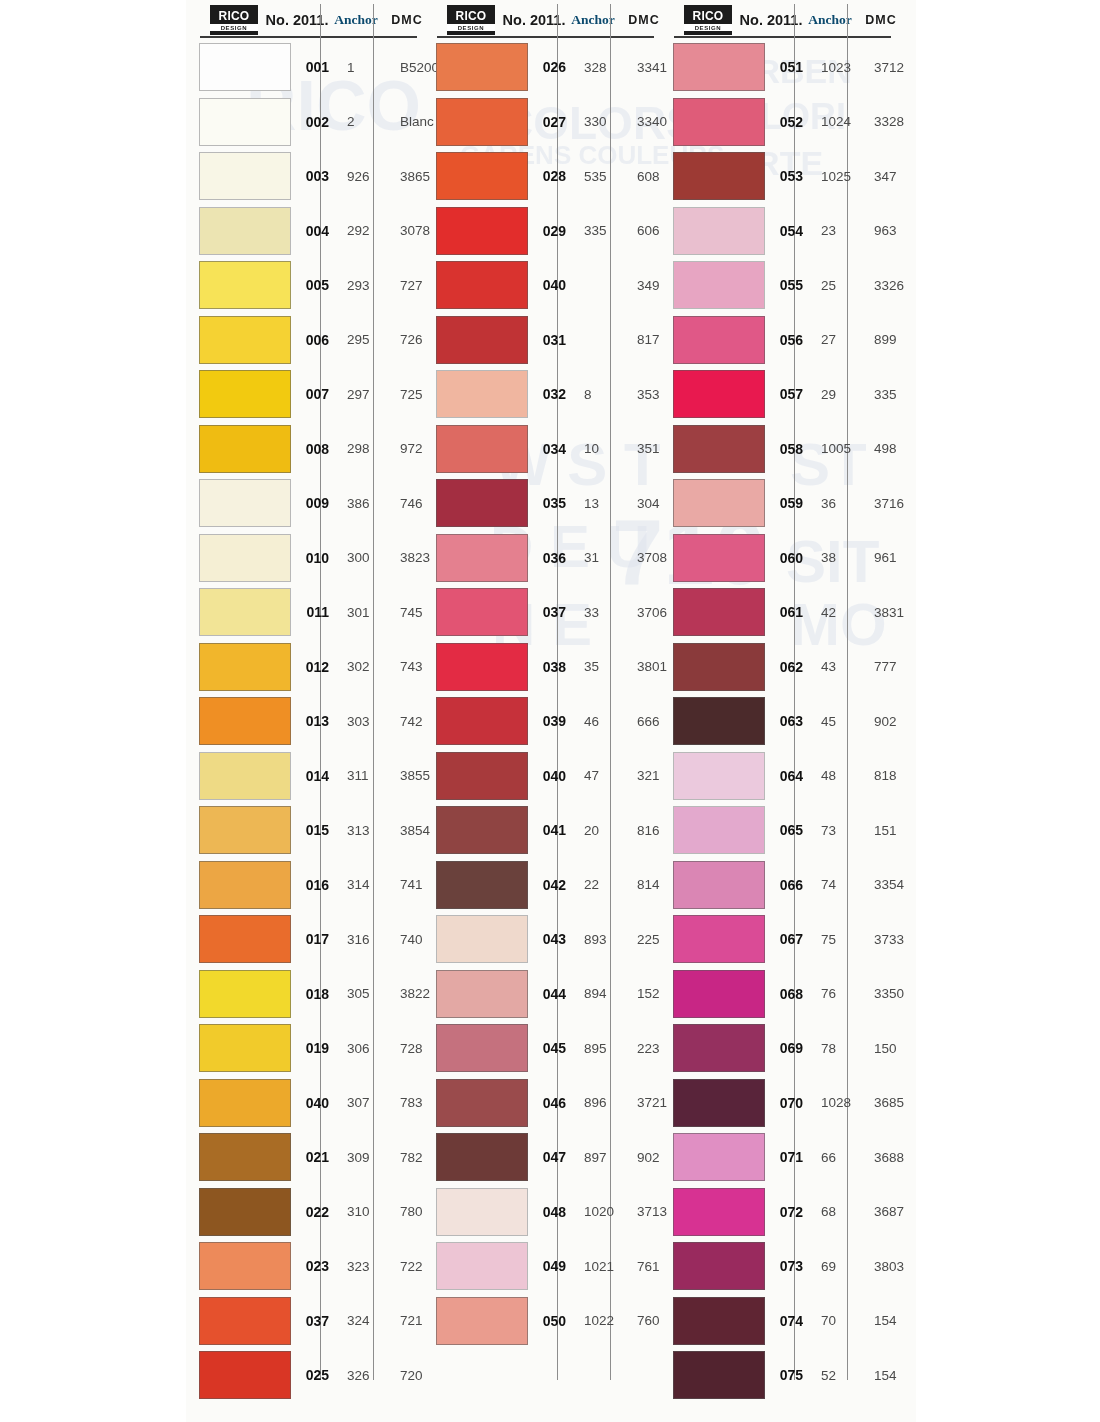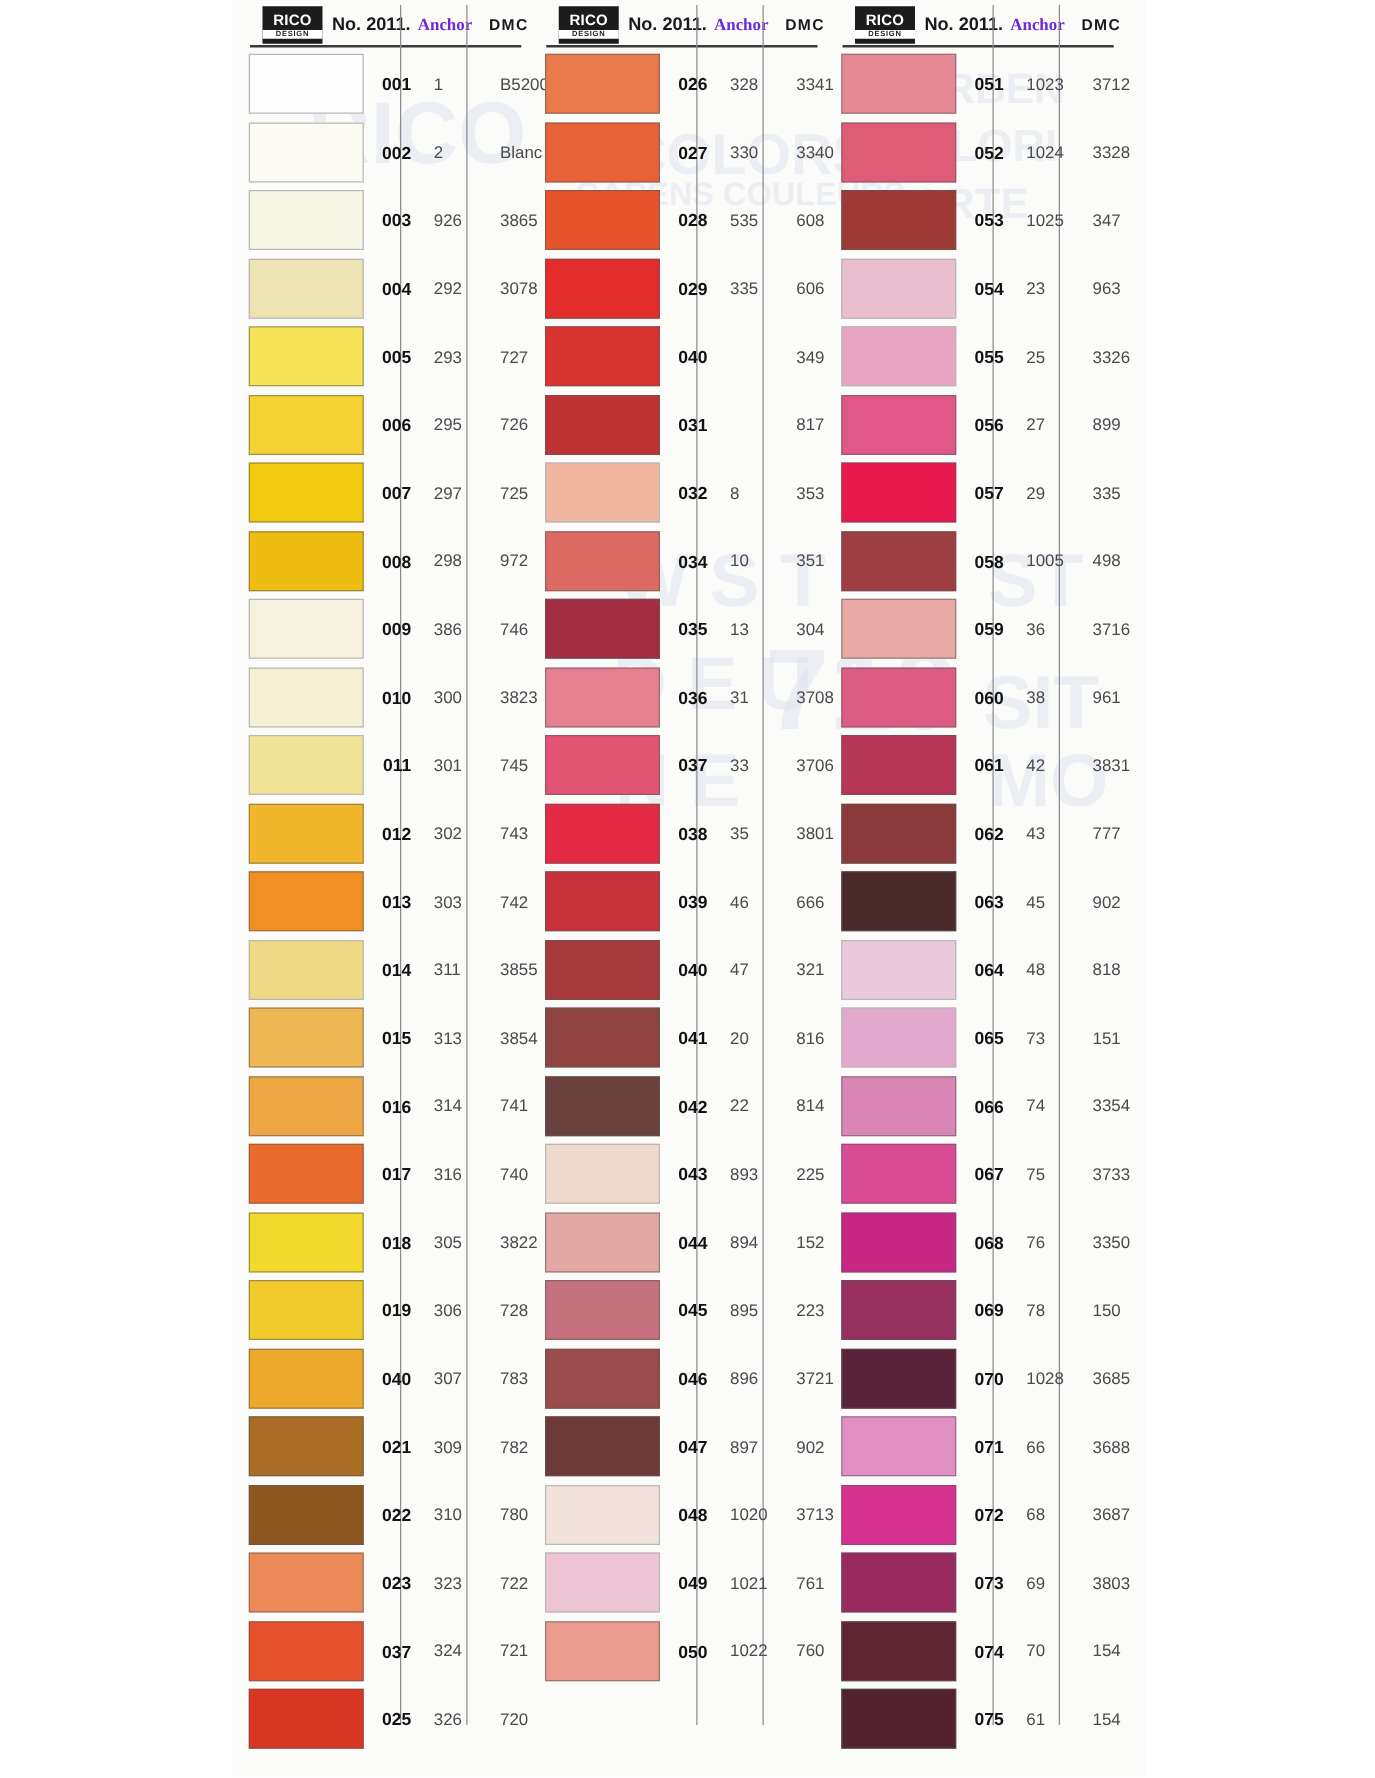--- a/index.html
+++ b/index.html
@@ -91,21 +91,21 @@
     font-size: 14.5px;
     font-weight: bold;
     color: #1a1a1a;
     width: 66px;
     text-align: center;
     flex: 0 0 auto;
   }
   .head-anchor {
     font-size: 13.5px;
     font-weight: bold;
-    color: #6d28d9;
+    color: #0c4a6e;
     width: 52px;
     text-align: center;
     flex: 0 0 auto;
     font-family: "Liberation Serif", serif;
   }
   .head-dmc {
     font-size: 12.5px;
     font-weight: bold;
     color: #1a1a1a;
     letter-spacing: 1px;
@@ -671,19 +671,19 @@
           </div>
           <div class="row">
             <div class="swatch" style="background: rgb(95, 37, 51);"></div>
             <div class="cell-no">074</div>
             <div class="cell-anchor">70</div>
             <div class="cell-dmc">154</div>
           </div>
           <div class="row">
             <div class="swatch" style="background: rgb(82, 35, 47);"></div>
             <div class="cell-no">075</div>
-            <div class="cell-anchor">61</div>
+            <div class="cell-anchor">52</div>
             <div class="cell-dmc">154</div>
           </div>
         </div>
       </div>
     </div>
 </div>
 
 </body></html>

